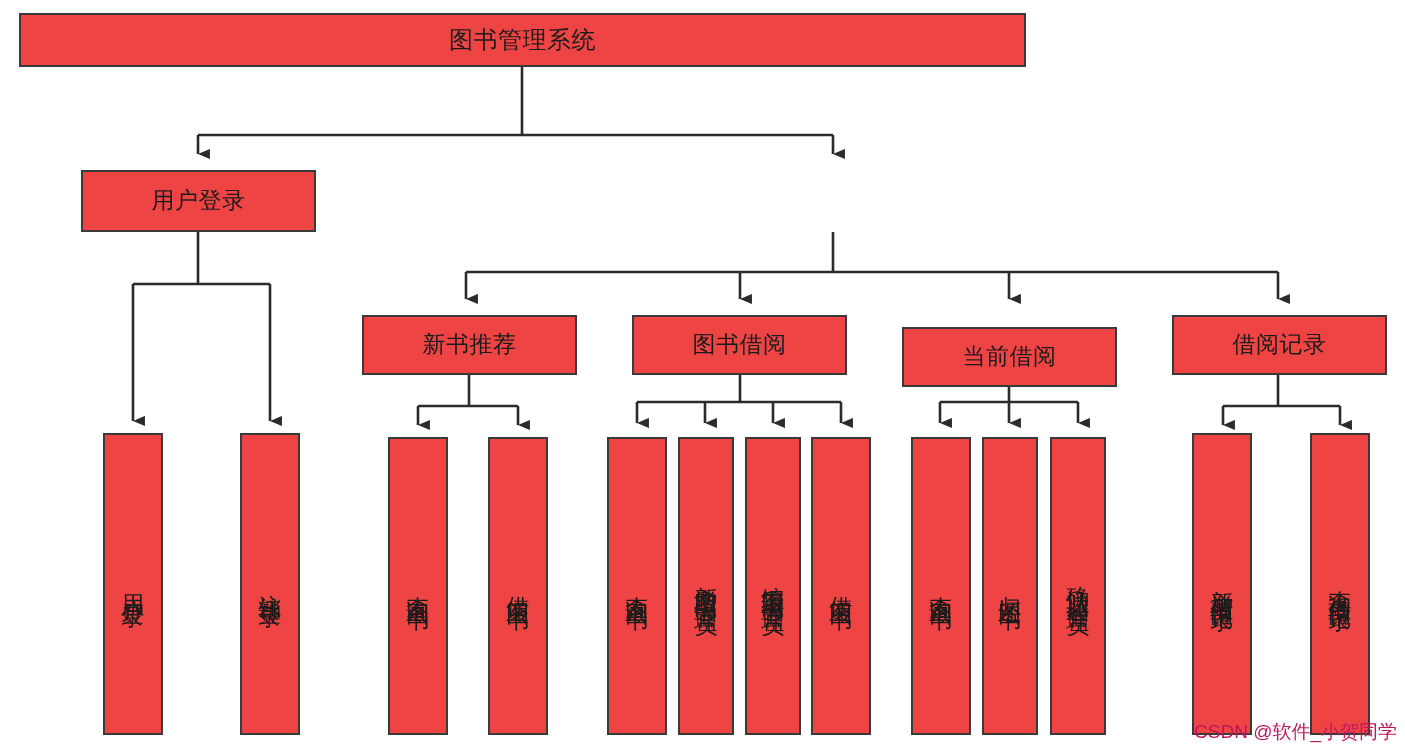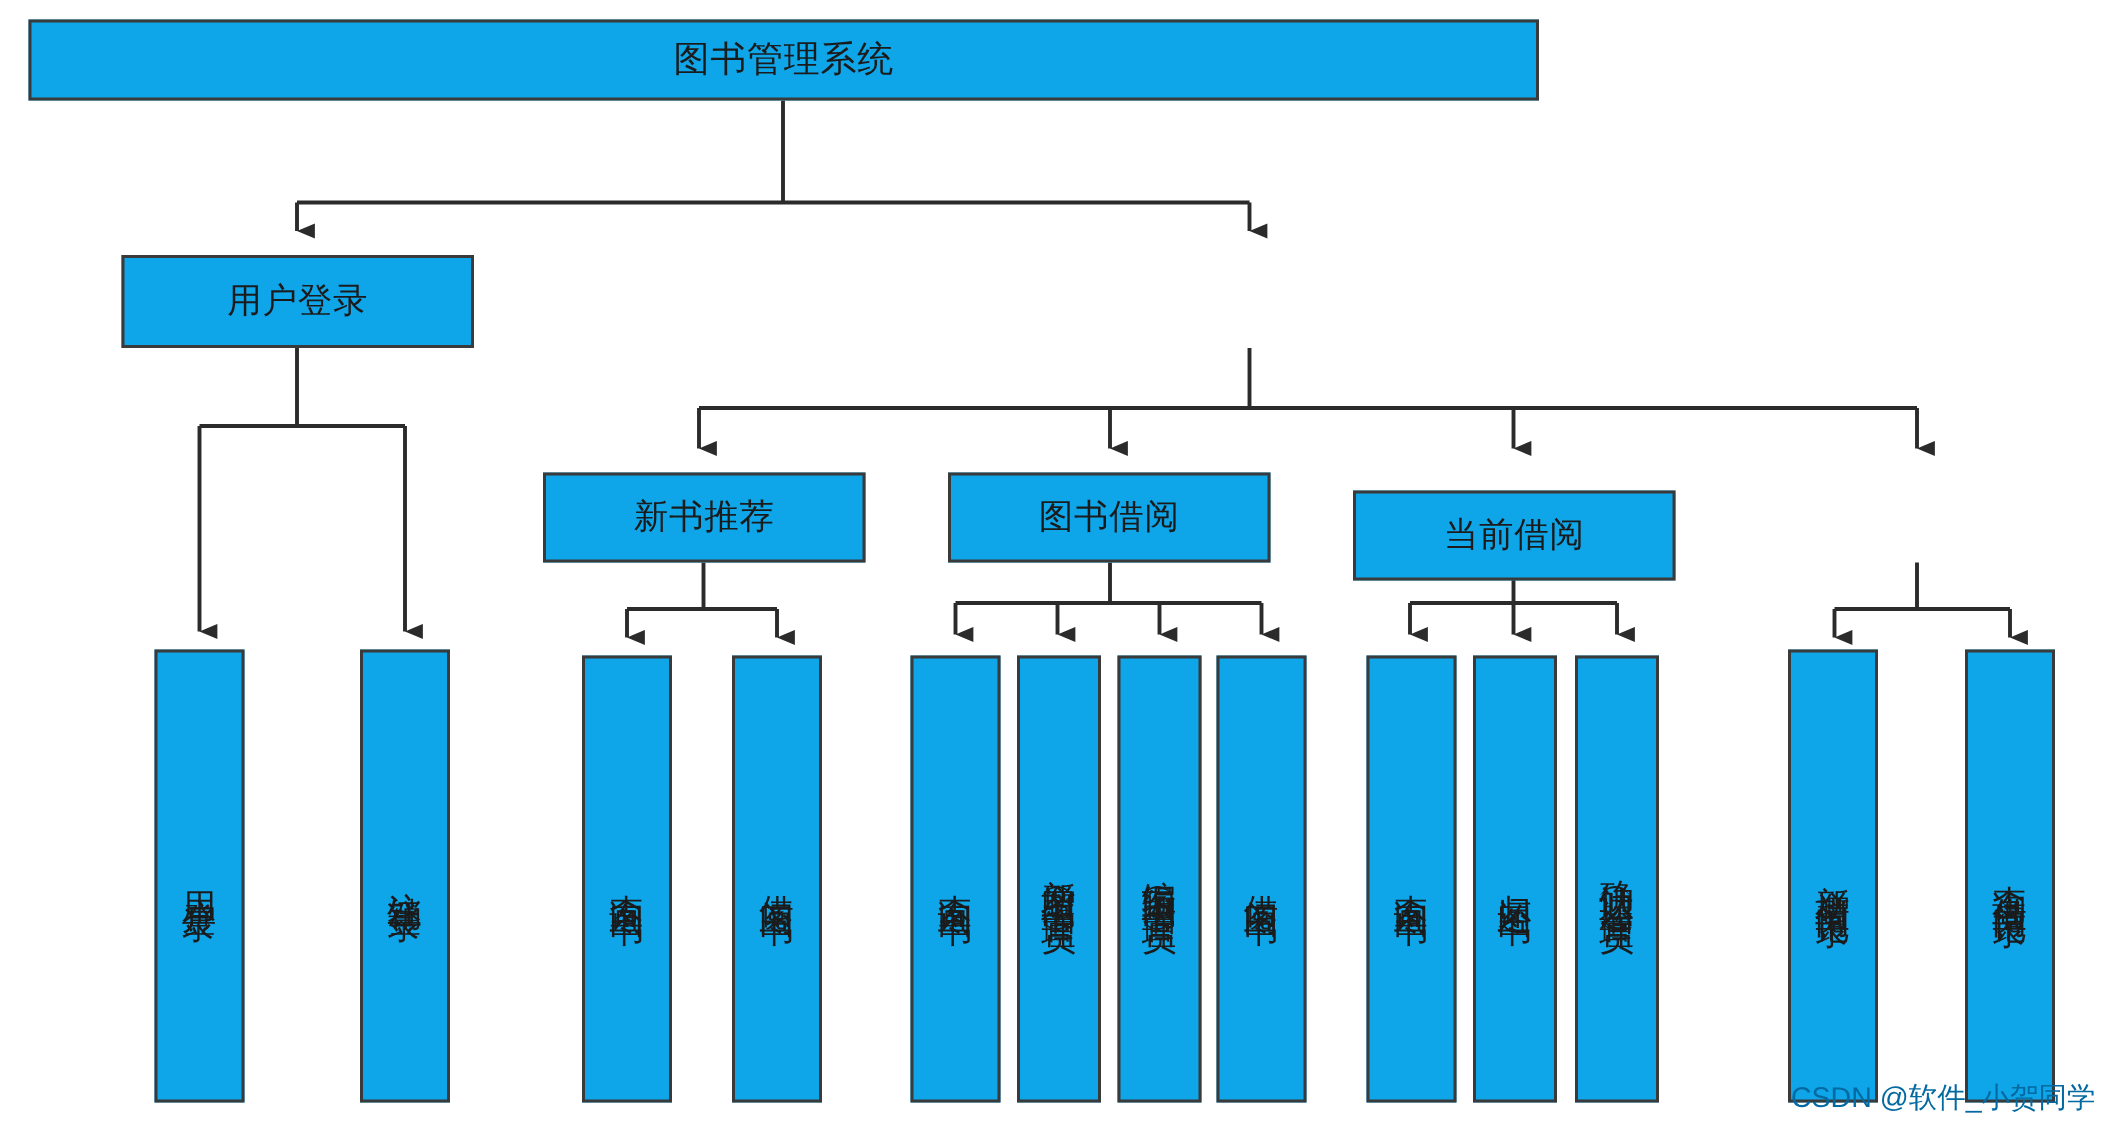--- a/index.html
+++ b/index.html
@@ -23,21 +23,21 @@
     left: 0;
     top: 0;
     width: 1405px;
     height: 747px;
     pointer-events: none;
   }
   .node {
     position: absolute;
     box-sizing: border-box;
     border: 2.5px solid #3a3a3a;
-    background: #0ea5e9;
+    background: #ef4444;
     color: #1b1b1b;
     display: flex;
     align-items: center;
     justify-content: center;
     text-align: center;
     z-index: 2;
   }
   .node-label {
     display: block;
     line-height: 1.18;
@@ -61,21 +61,21 @@
     font-size: 23px;
     line-height: 1.15;
     letter-spacing: 4px;
     white-space: nowrap;
   }
   .watermark {
     position: absolute;
     right: 8px;
     bottom: 2px;
     font-size: 19px;
-    color: #0369a1;
+    color: #be185d;
     z-index: 5;
     white-space: nowrap;
     user-select: none;
   }
 </style>
 </head>
 <body>
 
 <div id="canvas">
 
@@ -143,20 +143,23 @@
   </div>
 
   <div class="node horiz" style="left:362px; top:315px; width:215px; height:60px;">
     <span class="node-label">新书推荐</span>
   </div>
 
   <div class="node horiz" style="left:902px; top:315px; width:215px; height:60px;margin-top:12px;">
     <span class="node-label">当前借阅</span>
   </div>
 
+  <div class="node horiz" style="left:1172px; top:315px; width:215px; height:60px;">
+    <span class="node-label">借阅记录</span>
+  </div>
 
   <div class="node vert" style="left:103px; top:433px; width:60px; height:302px;">
     <span class="node-label">用户登录</span>
   </div>
 
   <div class="node vert" style="left:240px; top:433px; width:60px; height:302px;">
     <span class="node-label">注销登录</span>
   </div>
 
   <div class="node vert" style="left:388px; top:437px; width:60px; height:298px;">

